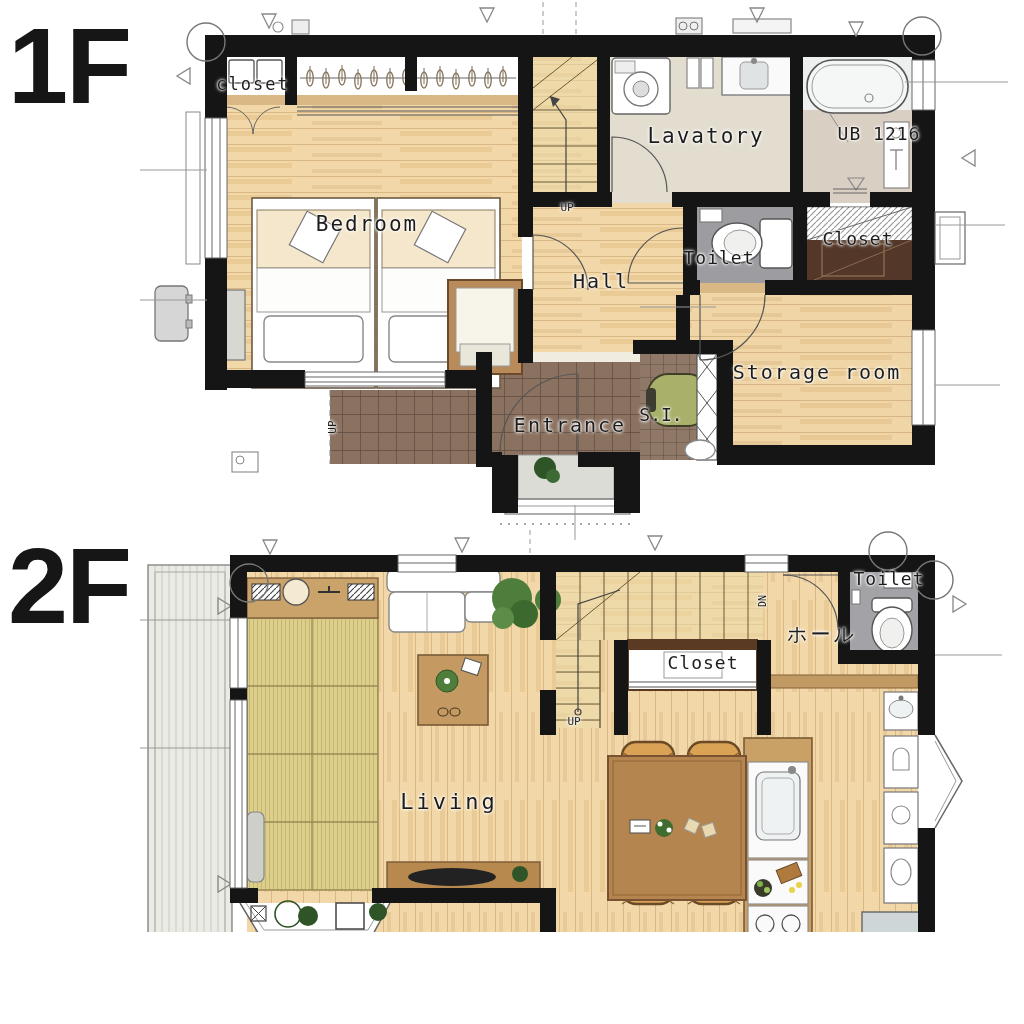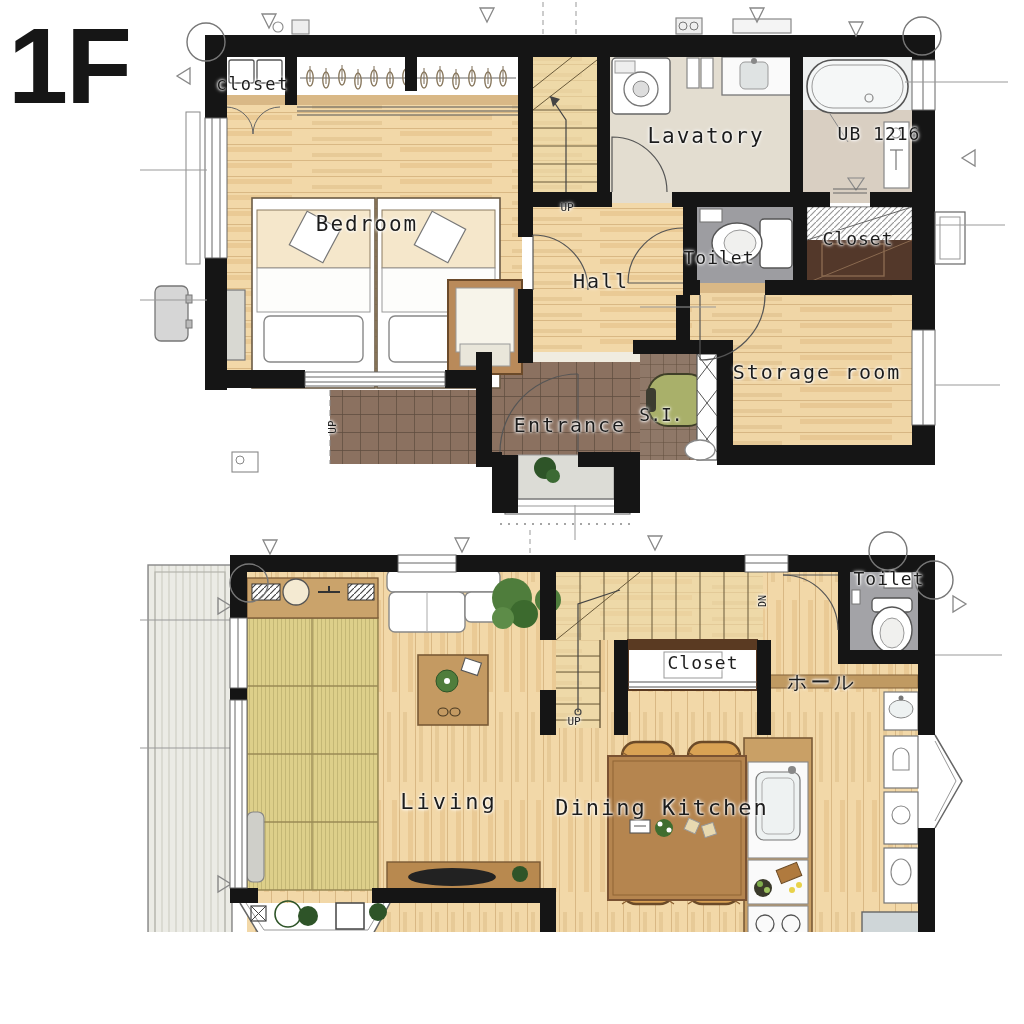--- a/index.html
+++ b/index.html
@@ -556,35 +556,35 @@
     <polygon points="383,1012 397,1012 390,1026" fill="none" stroke="#888" stroke-width="1.3" transform="rotate(180 390 1019)"></polygon>
     <polygon points="581,1014 595,1014 588,1028" fill="none" stroke="#888" stroke-width="1.3" transform="rotate(180 588 1021)"></polygon>
     <line x1="935" y1="655" x2="1002" y2="655" stroke="#999" stroke-width="1"></line>
     <line x1="545" y1="1008" x2="545" y2="1034" stroke="#999" stroke-width="1"></line>
     <line x1="530" y1="530" x2="530" y2="555" stroke="#999" stroke-width="1" stroke-dasharray="5,4"></line>
   </g>
 </g>
 </svg>
 
 <div class="title" style="left:8px;top:22px;">1F</div>
+<div class="title" style="left:8px;top:542px;">2F</div>
 
 <div class="lbl" style="left:253px;top:84px;font-size:17px;letter-spacing:2px;">closet</div>
 <div class="lbl" style="left:367px;top:184px;font-size:21px;letter-spacing:2px;margin-top:40px;">Bedroom</div>
 <div class="lbl" style="left:706px;top:136px;font-size:21px;letter-spacing:2px;text-align:center;">Lavatory</div>
 <div class="lbl" style="left:857px;top:133px;font-size:18px;letter-spacing:1px;padding-left:44px;">UB 1216</div>
 <div class="lbl" style="left:567px;top:207px;font-size:11px;">UP</div>
 <div class="lbl" style="left:601px;top:281px;font-size:20px;letter-spacing:2px;">Hall</div>
 <div class="lbl" style="left:719px;top:257px;font-size:18px;letter-spacing:1px;">Toilet</div>
 <div class="lbl" style="left:858px;top:238px;font-size:18px;letter-spacing:1px;">Closet</div>
 <div class="lbl" style="left:813px;top:372px;font-size:20px;letter-spacing:2px;padding-left:8px;">Storage room</div>
 <div class="lbl" style="left:570px;top:425px;font-size:20px;letter-spacing:2px;">Entrance</div>
 <div class="lbl" style="left:661px;top:414px;font-size:18px;">S.I.</div>
 <div class="lbl rot" style="left:332px;top:427px;font-size:11px;">UP</div>
 
 <div class="lbl" style="left:889px;top:578px;font-size:18px;letter-spacing:1px;">Toilet</div>
-<div class="lbl" style="left:822px;top:634px;font-size:20px;letter-spacing:3px;margin-top:48px;">ホール</div>
+<div class="lbl" style="left:822px;top:634px;font-size:20px;letter-spacing:3px;">ホール</div>
 <div class="lbl rot" style="left:762px;top:601px;font-size:10px;">DN</div>
 <div class="lbl" style="left:703px;top:662px;font-size:18px;letter-spacing:1px;">Closet</div>
 <div class="lbl" style="left:574px;top:721px;font-size:11px;">UP</div>
 <div class="lbl" style="left:449px;top:801px;font-size:22px;letter-spacing:3px;">Living</div>
-<div class="lbl" style="left:662px;top:807px;font-size:22px;letter-spacing:2px;">Dining Kitchen</div>
 
 </div>
 
 </body></html>

